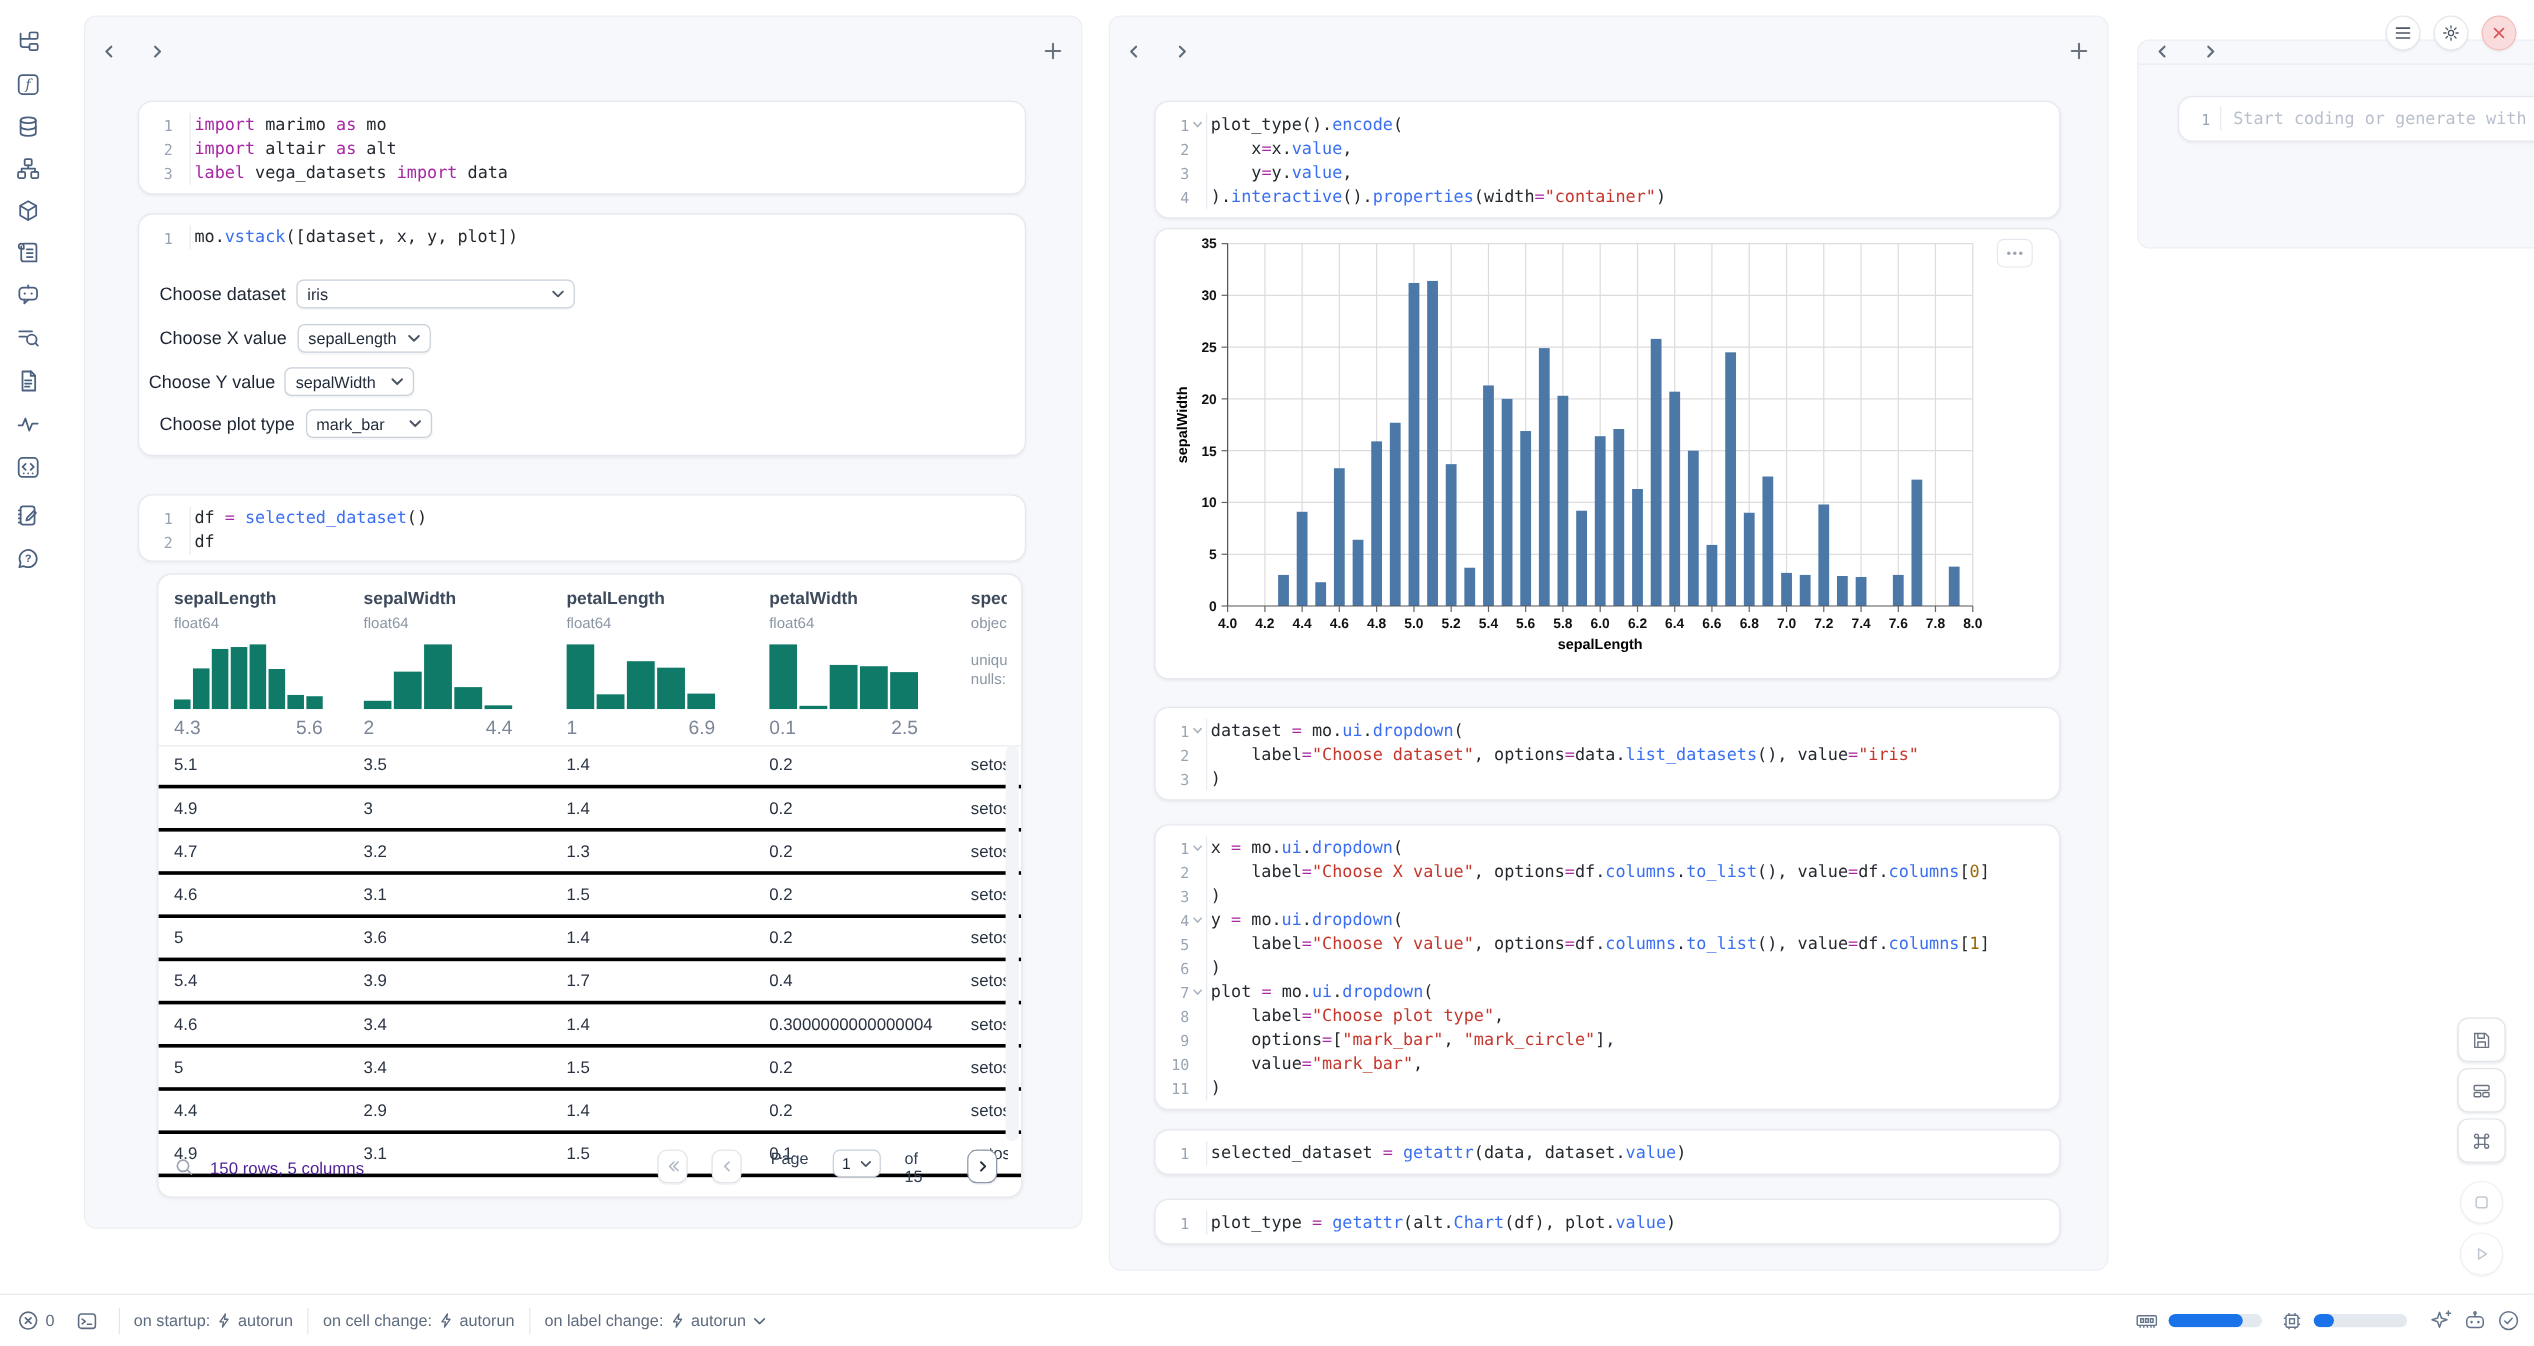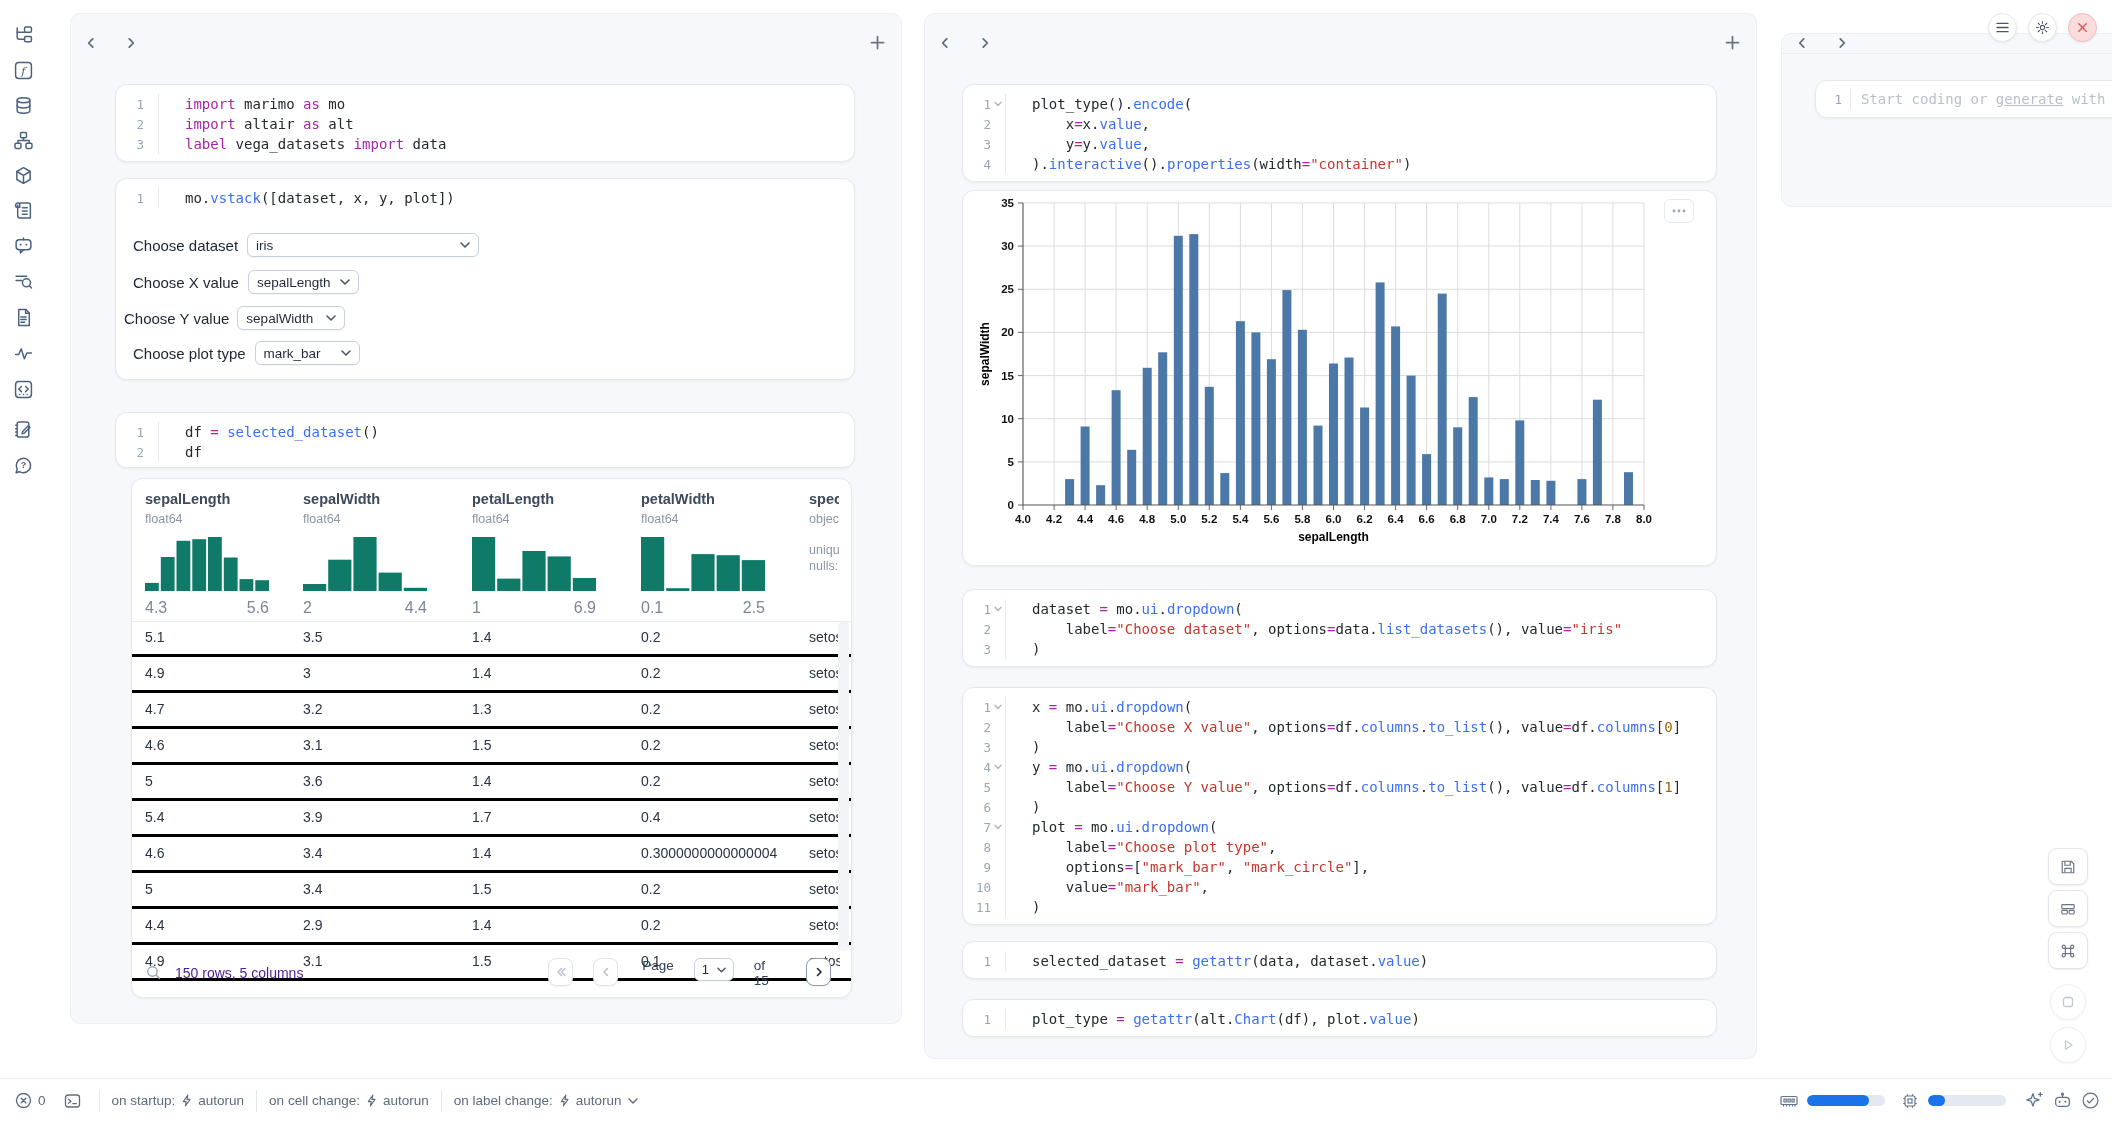--- a/index.html
+++ b/index.html
@@ -5,21 +5,21 @@
   html,body{margin:0;padding:0;background:#fff}
   .app{position:relative;width:2112px;height:1122px;background:#ffffff;overflow:hidden;
        font-family:"Liberation Sans",sans-serif;color:#2a3342}
   .panel{position:absolute;background:#f7f8fb;border:1px solid #eceef3;border-radius:10px}
   .card{position:absolute;background:#fff;border:1px solid #e5e8ee;border-radius:12px;
         box-shadow:0 1px 3px rgba(16,24,40,.06)}
   .code{padding:9px 0;font-family:"DejaVu Sans Mono",monospace;font-size:14px}
   .cl{display:flex;align-items:center;height:20px}
   .ln{width:28px;text-align:right;font-size:12.5px;color:#9aa5b4;flex:none;font-family:"DejaVu Sans Mono",monospace}
   .fold{width:14px;flex:none;display:flex;justify-content:center;align-items:center}
-  .src{border-left:1px solid #e7eaf0;padding-left:26px;margin-left:0;white-space:pre;flex:1;height:20px;line-height:20px}
+  .src{border-left:1px solid #e7eaf0;padding-left:3px;margin-left:0;white-space:pre;flex:1;height:20px;line-height:20px}
   .pl{color:#24292f}.kw{color:#a626a4}.fn{color:#3a6ff2}.st{color:#c5372c}.nm{color:#986801}
   .navarrow{position:absolute;width:16px;height:16px;color:#5f6b7a;cursor:pointer}
   .plusbtn{position:absolute;width:16px;height:16px;color:#6b7280;cursor:pointer}
   .ctl-row{position:absolute;display:flex;align-items:center;font-size:15px;color:#1d2533}
   .clabel{display:inline-block}
   .sel{display:inline-flex;align-items:center;justify-content:space-between;border:1px solid #c8d0da;
        border-radius:6px;background:#fff;height:24px;padding:0 8px;font-size:13.5px;color:#1f2937;
        box-shadow:0 1px 1px rgba(0,0,0,.04);box-sizing:border-box}
   .sel svg{margin-left:8px;flex:none}
   
@@ -708,21 +708,21 @@
       </svg>
     </span>
   <span class="navarrow" style="left:1835px;top:36px">
     <svg viewBox="0 0 12 12" width="14" height="14">
         <path d="M4.5 2.5L8 6l-3.5 3.5" fill="none" stroke="currentColor" stroke-width="1.5" stroke-linecap="round" stroke-linejoin="round"></path>
       </svg>
     </span>
 
   <div class="card" style="left:1815px;top:80px;width:320px;height:38px;box-sizing:border-box;display:flex;align-items:center;font-family:'DejaVu Sans Mono',monospace;font-size:14px">
     <span class="ln" style="width:26px">1</span>
-    <span style="border-left:1px solid #e7eaf0;padding-left:10px;margin-left:8px;height:20px;line-height:20px;white-space:pre" class="placeholder"><span>Start coding or </span><span style="text-decoration:underline">generate</span><span> with AI</span></span>
+    <span style="border-left:1px solid #e7eaf0;padding-left:10px;margin-left:8px;height:20px;line-height:20px;white-space:pre" class="placeholder"><span>Start coding or </span><span style="">generate</span><span> with AI</span></span>
   </div>
 
   <span class="roundbtn" style="left:1988px;top:13px">
     <svg viewBox="0 0 14 12" width="13" height="11">
         <path d="M1 1.5h12M1 6h12M1 10.5h12" stroke="currentColor" stroke-width="1.5" stroke-linecap="round"></path>
       </svg>
     </span>
   <span class="roundbtn" style="left:2028px;top:13px">
     <svg viewBox="0 0 18 18" width="15" height="15" fill="none" stroke="currentColor" stroke-width="1.3" stroke-linecap="round">
         <circle cx="9" cy="9" r="2.6"></circle>

